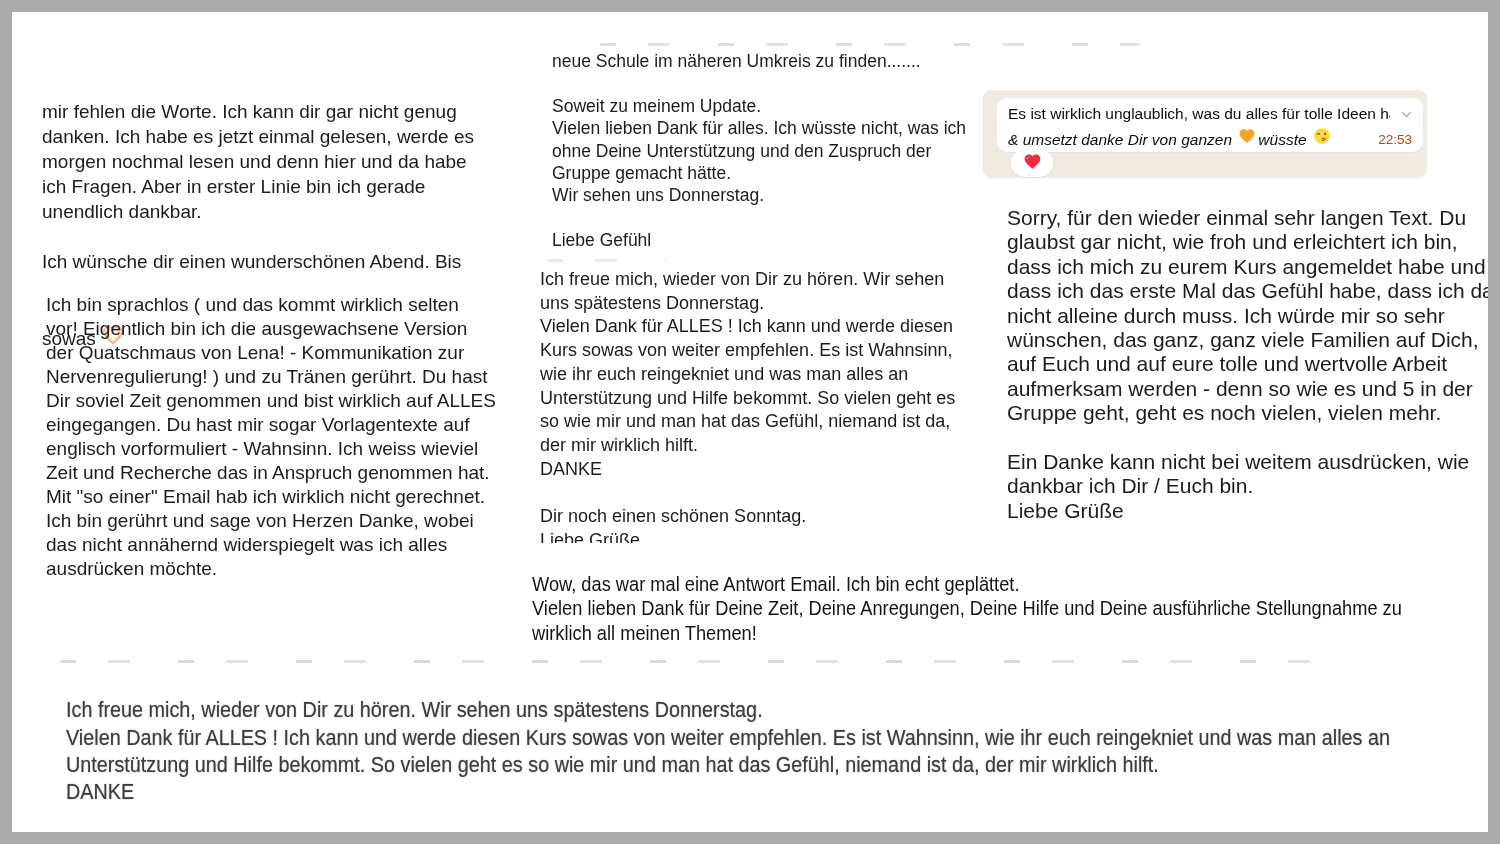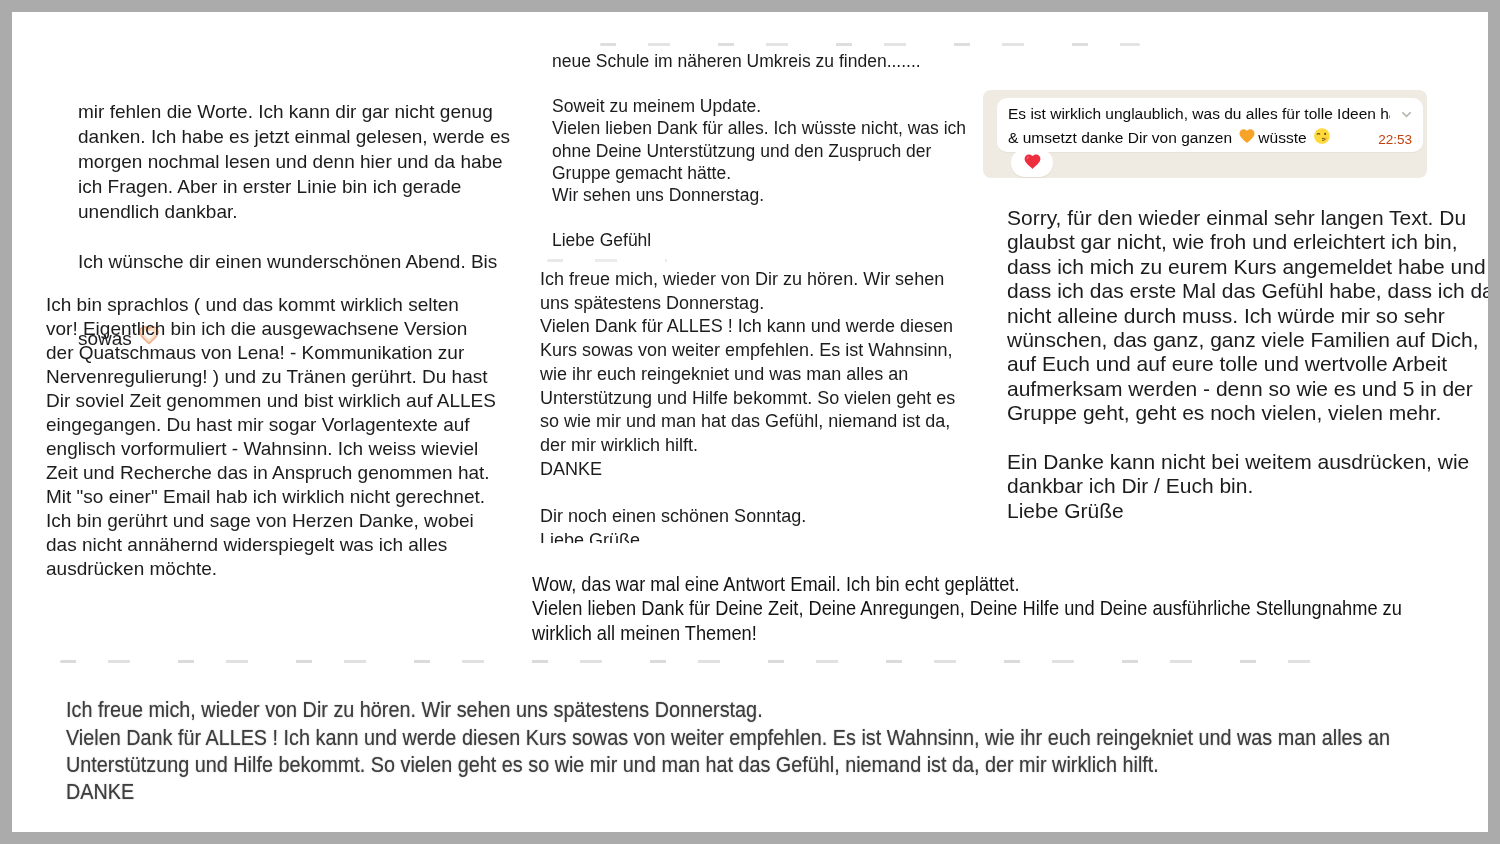--- a/index.html
+++ b/index.html
@@ -11,21 +11,21 @@
     border:12px solid #ababab;
     overflow:hidden;
     font-family:"Liberation Sans", sans-serif;
     color:#1c1c1e;
   }
   .txt{position:absolute;white-space:pre;}
   .row{white-space:pre;display:flex;align-items:center;gap:6px;}
   .icon{display:inline-block;vertical-align:-4px;}
 
   
-  #t1{left:30px;top:37px;font-size:19px;line-height:25px;margin-left:36px;}
+  #t1{left:30px;top:37px;font-size:19px;line-height:25px;}
   #t2{left:34px;top:281px;font-size:19px;line-height:24px;}
 
   
   #t3{left:540px;top:38px;font-size:17.5px;line-height:22.4px;}
   #t4{left:528px;top:256px;font-size:18px;line-height:23.7px;height:275px;overflow:hidden;}
 
   
   #t5{left:995px;top:194px;font-size:21px;line-height:24.4px;}
 
   
@@ -42,21 +42,21 @@
   #cutD{left:535px;top:247px;width:120px;opacity:.35;}
   #cutH{left:48px;top:648px;width:1290px;opacity:.55;}
 
   
   #wa{position:absolute;left:971px;top:78px;width:444px;height:88px;
       background:#f0ebe2;border-radius:8px;}
   #wa .bubble{position:absolute;left:14px;top:8px;width:426px;height:54px;
       background:#ffffff;border-radius:10px;box-shadow:0 1px 1px rgba(0,0,0,.04);}
   #wa .wa-line{position:absolute;left:11px;font-size:15.5px;color:#0b0b0b;white-space:pre;}
   #wa .wa-line1{top:7px;width:382px;overflow:hidden;}
-  #wa .wa-line2{top:29px;display:flex;align-items:center;gap:2px;}
+  #wa .wa-line2{top:29px;display:flex;align-items:flex-end;gap:2px;font-style:italic;}
   #wa .wa-time{position:absolute;right:11px;bottom:5px;font-size:13.5px;color:#c2410c;}
   #wa .chevron{position:absolute;right:6px;top:5px;width:22px;height:22px;
       background:linear-gradient(90deg,rgba(255,255,255,0),#fff 35%);border-radius:11px;
       display:flex;align-items:center;justify-content:center;cursor:pointer;}
   #wa .reaction{position:absolute;left:28px;top:59px;width:42px;height:28px;
       background:#ffffff;border-radius:14px;box-shadow:0 1px 1px rgba(0,0,0,.07);
       display:flex;align-items:center;justify-content:center;cursor:pointer;}
 </style>
 </head>
 <body>

